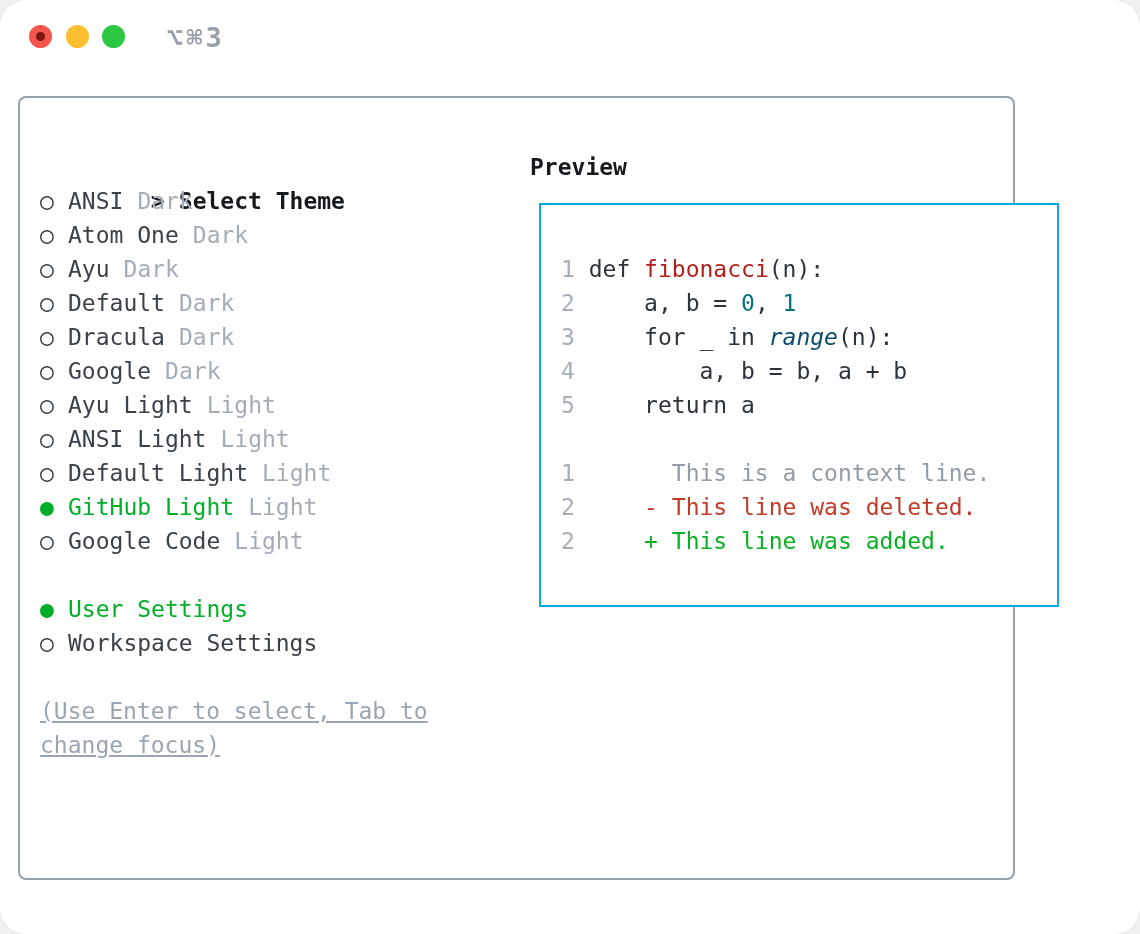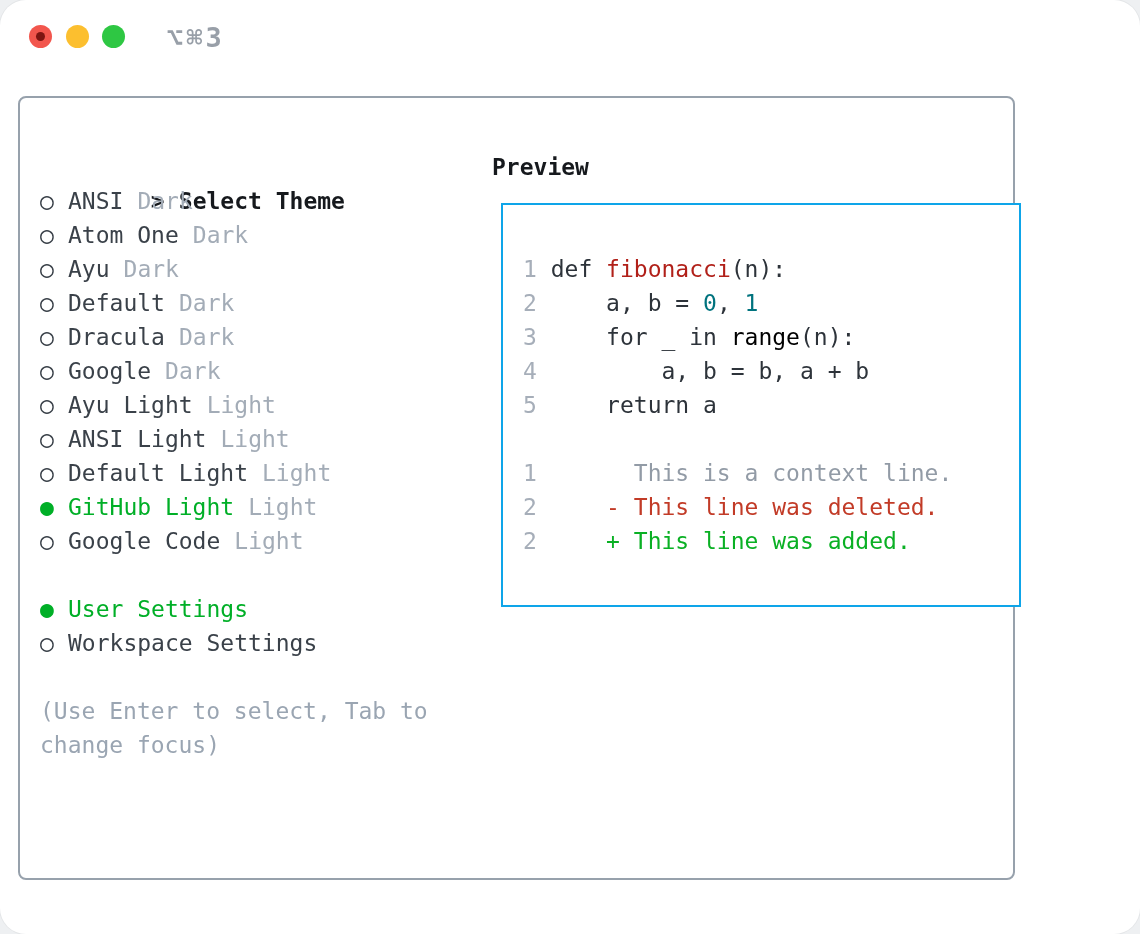--- a/index.html
+++ b/index.html
@@ -46,36 +46,36 @@
   .marker { display: inline-block; width: 28px; color: #3a4149; }
   .bold { font-weight: bold; }
   
   .left-col { position: absolute; left: 20px; top: 52px; width: 450px; }
   .heading-label { font-weight: bold; color: #16191d; }
   .heading-marker { font-weight: bold; color: #16191d; }
   .name { color: #3a4149; }
   .variant { color: #a3acb7; margin-left: 14px; }
   .selected .marker, .selected .name { color: #00af27; }
   .apply-heading-label { color: #23282e; }
-  .hint-line { color: #9aa5b2; }
+  .hint-line { color: #9aa5b2; text-decoration: underline; }
   
-  .right-col { position: absolute; left: 472px; top: 52px; width: 505px; }
+  .right-col { position: absolute; left: 510px; top: 52px; width: 505px; }
   .preview-box {
     margin-top: 19px; margin-left: 9px;
     width: 520px; height: 404px;
     border: 2px solid #0ea5e9;
     background: #fff;
     padding: 47px 0 0 20px;
     overflow: hidden;
   }
   .tk-num  { color: #a6aeb9; }
   .tk-code { color: #2d333a; }
   .tk-func { color: #b12019; }
   .tk-lit  { color: #00737e; }
-  .tk-kw   { color: #000000; }
+  .tk-kw   { color: #0c4a6e; font-style: italic; }
   .tk-ctx  { color: #929ba6; }
   .tk-del  { color: #c23b27; }
   .tk-add  { color: #0ab024; }
 </style>
 </head>
 <body>
 
 <div class="window">
 
   <div class="titlebar">

